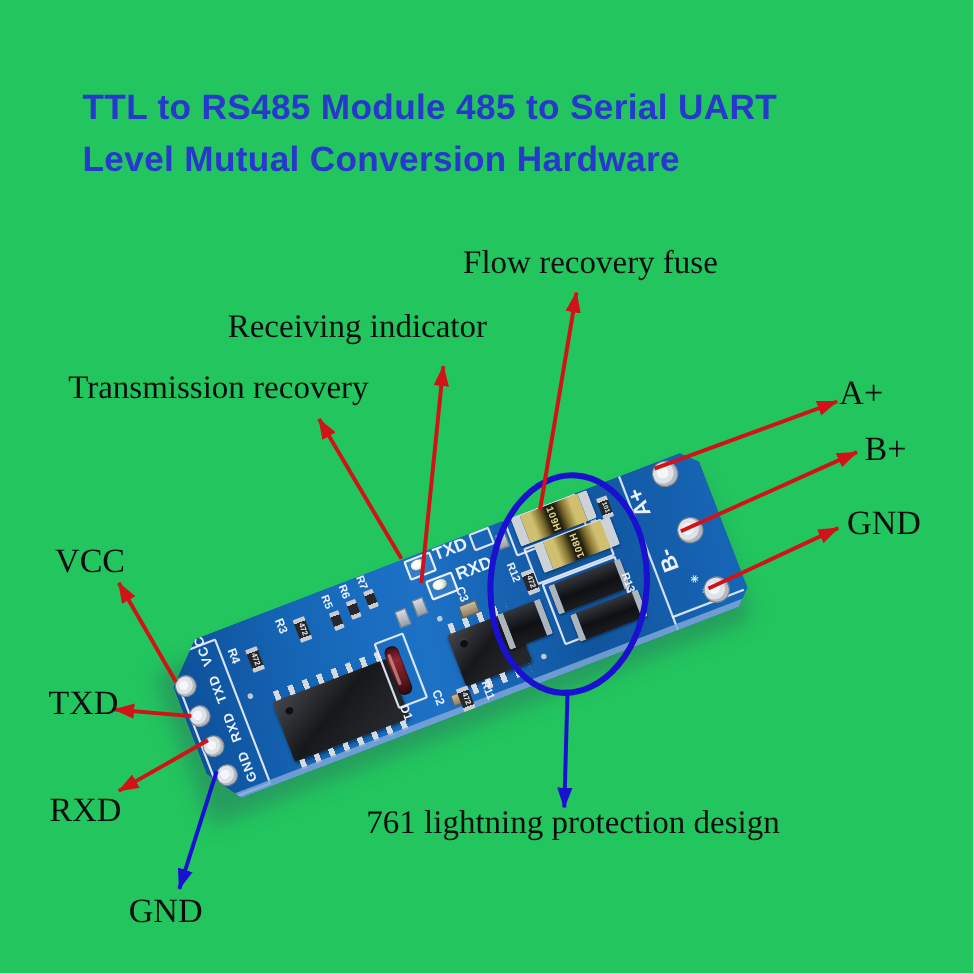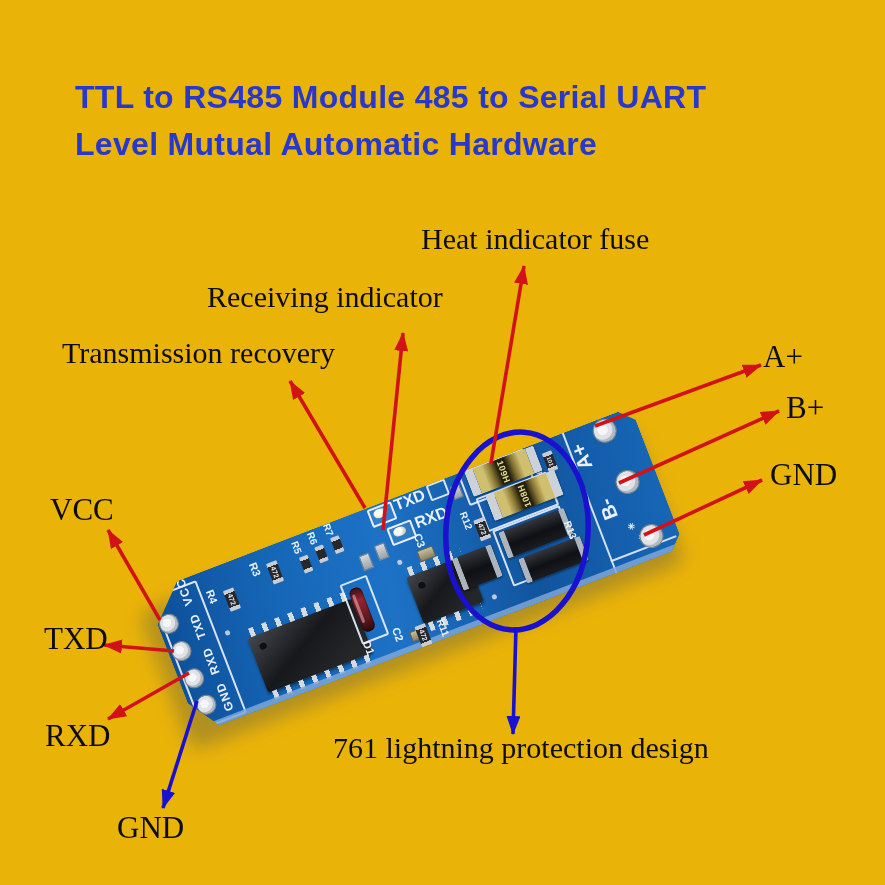--- a/index.html
+++ b/index.html
@@ -1,16 +1,16 @@
 <!DOCTYPE html>
 <html><head>
 <meta charset="utf-8">
 <style>
   html,body{margin:0;padding:0;background:#fff;}
-  #canvas{position:relative;width:885px;height:885px;background:#eab308;overflow:hidden;
+  #canvas{position:relative;width:885px;height:885px;background:#22c55e;overflow:hidden;
           font-family:"Liberation Sans",sans-serif;}
   
   #title{position:absolute;left:75px;top:74px;font-weight:bold;font-size:32px;line-height:47px;
          letter-spacing:.3px;white-space:nowrap;}
   
   .callout{position:absolute;font-family:"Liberation Serif",serif;color:#0d0d0d;white-space:nowrap;
            z-index:40;}
   
   #overlay{position:absolute;left:0;top:0;z-index:30;}
   
@@ -59,21 +59,21 @@
         border-radius:1px;}
   .via{position:absolute;width:5px;height:5px;border-radius:50%;background:#cdd5de;opacity:.9;}
 </style>
 </head>
 <body>
 
 <div id="canvas">
 
   <div id="title" style="color: rgb(40, 56, 204);">
     <div>TTL to RS485 Module 485 to Serial UART</div>
-    <div>Level Mutual Automatic Hardware</div>
+    <div>Level Mutual Conversion Hardware</div>
   </div>
 
   <div id="board-shadow"></div>
 
   <div id="board">
 
     <div class="skbox" style="left:4px;top:6px;width:44px;height:138px;"></div>
 
     <div class="chip" style="left:79px;top:79px;width:112px;height:58px;">
         <span class="dot"></span>
@@ -183,21 +183,21 @@
         <line x1="644" y1="535" x2="762" y2="480" stroke="#d11318" stroke-width="3.6" marker-end="url(#head-red)"></line>
         <line x1="160" y1="620" x2="108" y2="530" stroke="#d11318" stroke-width="3.6" marker-end="url(#head-red)"></line>
         <line x1="174" y1="651" x2="104" y2="645" stroke="#d11318" stroke-width="3.6" marker-end="url(#head-red)"></line>
         <line x1="189" y1="673" x2="108" y2="719" stroke="#d11318" stroke-width="3.6" marker-end="url(#head-red)"></line>
         <line x1="197" y1="701" x2="163" y2="808" stroke="#1a10d0" stroke-width="3.6" marker-end="url(#head-blue)"></line>
         <line x1="516" y1="627" x2="513" y2="734" stroke="#1a10d0" stroke-width="3.6" marker-end="url(#head-blue)"></line>
       </g>
   </svg>
 
   <div id="callouts">
-      <div class="callout" style="left: 421px; top: 222px; font-size: 30px; color: rgb(13, 13, 13);">Heat indicator fuse</div>
+      <div class="callout" style="left: 421px; top: 222px; font-size: 30px; color: rgb(13, 13, 13);">Flow recovery fuse</div>
       <div class="callout" style="left: 207px; top: 280px; font-size: 30px; color: rgb(13, 13, 13);">Receiving indicator</div>
       <div class="callout" style="left: 62px; top: 336px; font-size: 30px; color: rgb(13, 13, 13);">Transmission recovery</div>
       <div class="callout" style="left: 763px; top: 339px; font-size: 31px; color: rgb(13, 13, 13);">A+</div>
       <div class="callout" style="left: 786px; top: 390px; font-size: 31px; color: rgb(13, 13, 13);">B+</div>
       <div class="callout" style="left: 770px; top: 457px; font-size: 31px; color: rgb(13, 13, 13);">GND</div>
       <div class="callout" style="left: 50px; top: 492px; font-size: 31px; color: rgb(13, 13, 13);">VCC</div>
       <div class="callout" style="left: 44px; top: 621px; font-size: 31px; color: rgb(13, 13, 13);">TXD</div>
       <div class="callout" style="left: 45px; top: 718px; font-size: 31px; color: rgb(13, 13, 13);">RXD</div>
       <div class="callout" style="left: 117px; top: 810px; font-size: 31px; color: rgb(13, 13, 13);">GND</div>
       <div class="callout" style="left: 333px; top: 731px; font-size: 30px; color: rgb(13, 13, 13);">761 lightning protection design</div>

